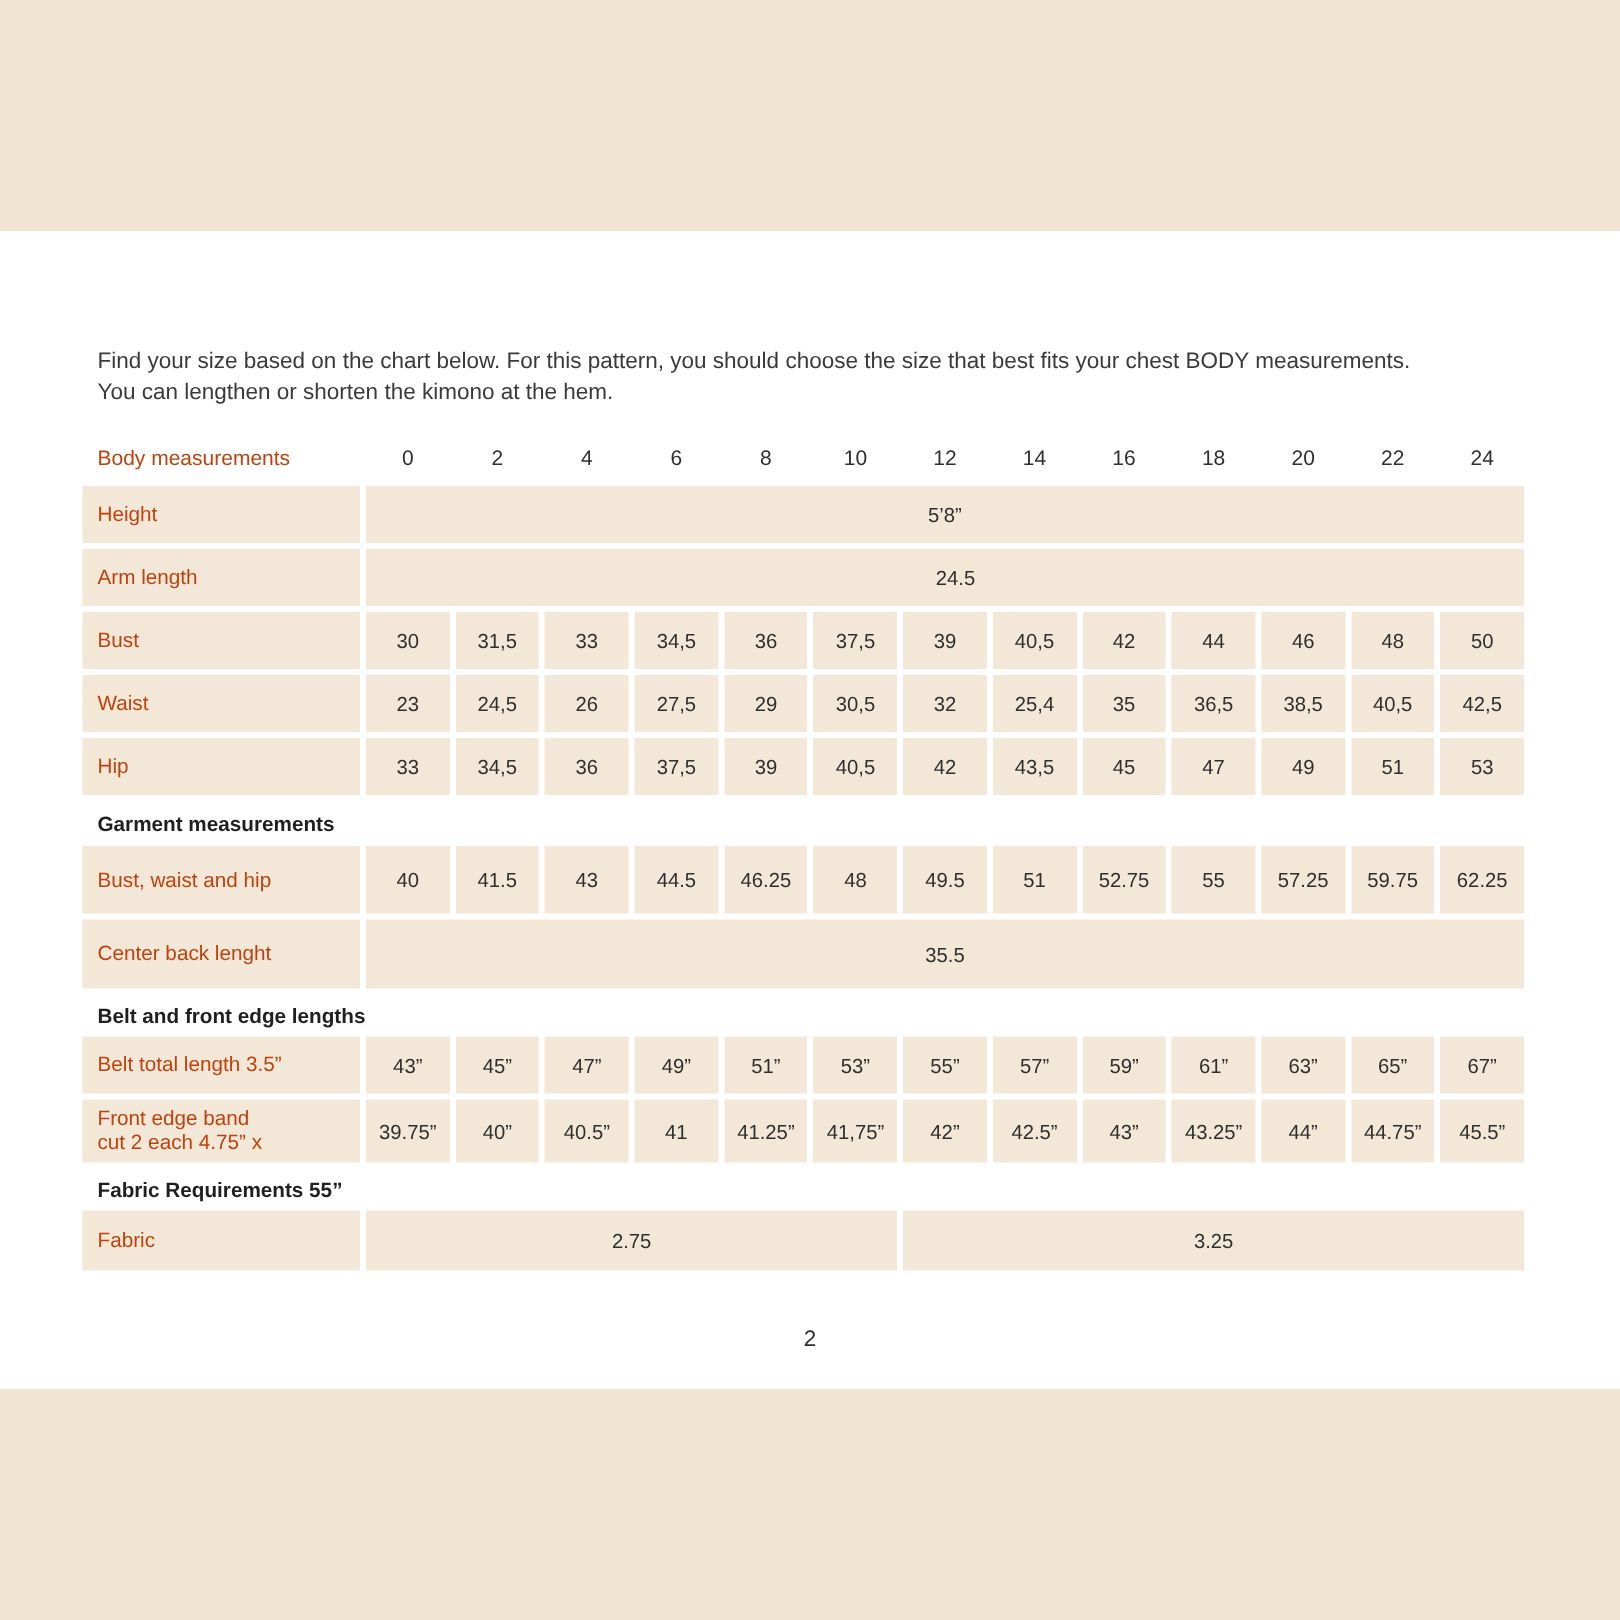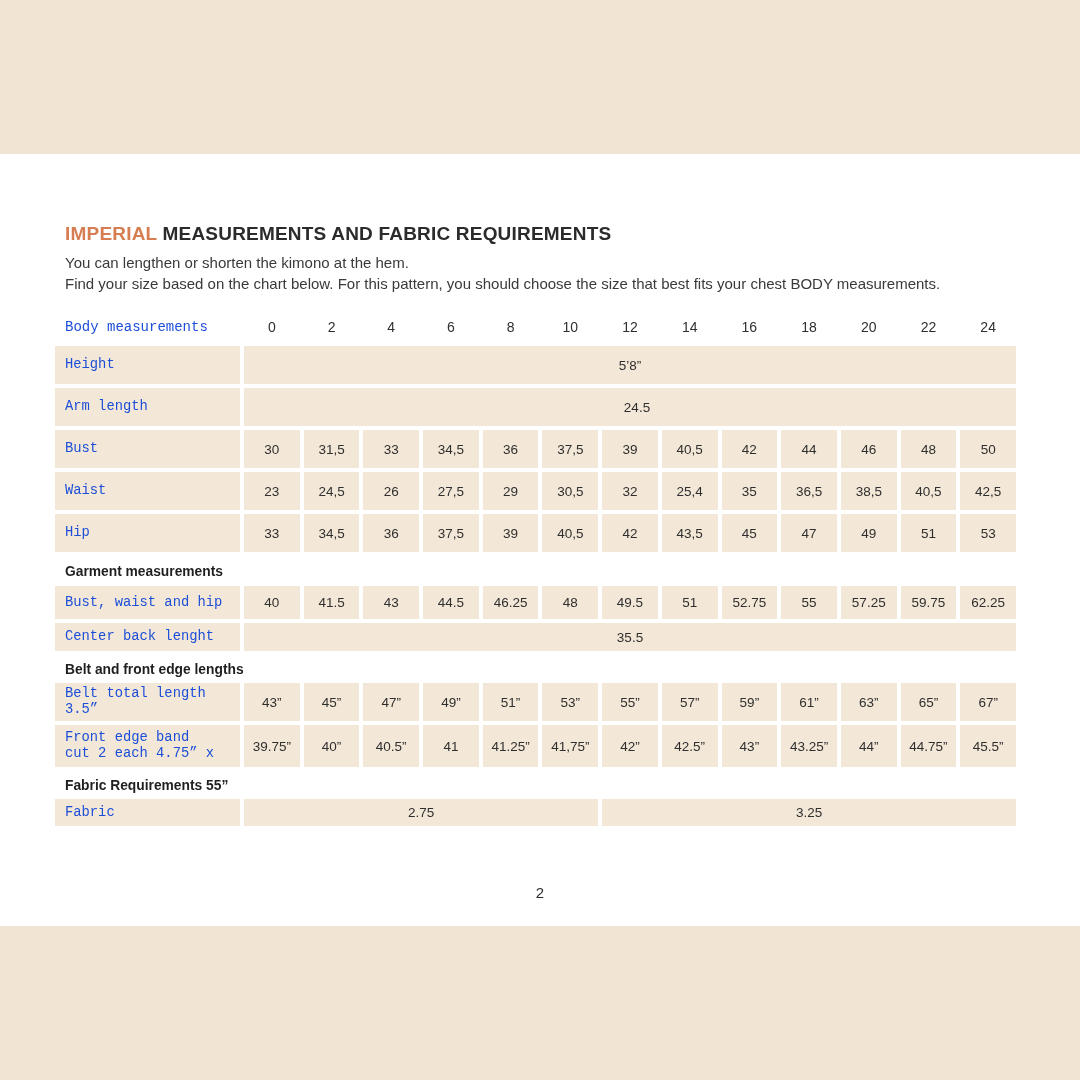--- a/index.html
+++ b/index.html
@@ -49,36 +49,35 @@
   .trow {
     display: grid;
     grid-template-columns: 185px repeat(13, 1fr);
     column-gap: 4px;
     margin-bottom: 4px;
   }
   .trow.header-row { height: 24px; margin-bottom: 7px; }
   .trow.section-row { height: 28px; margin-bottom: 0; }
   .trow.section-row.first { height: 30px; }
   .trow.data-row { height: 38px; }
-  .trow.r6 { height: 33px; border-radius: 11px; }
-  .trow.r7 { height: 28px; }
+  .trow.r6 { height: 45px; border-radius: 11px; }
+  .trow.r7 { height: 46px; }
   .trow.r9 { height: 38px; }
   .trow.r10 { height: 42px; }
-  .trow.r12 { height: 27px; }
+  .trow.r12 { height: 40px; }
 
   .cell { background: #f3e8d7; }
   .plain { background: transparent; }
   .label {
     display: flex; align-items: center;
     padding-left: 10px;
     font-size: 13.8px;
     white-space: pre-line;
     line-height: 16px;
-    color: #1d4ed8;
-    font-family: Liberation Mono, monospace;
+    color: #c2410c;
   }
   .val {
     display: flex; align-items: center; justify-content: center;
     font-size: 13.5px;
     color: #2f2f2f;
   }
   .header-row .label { font-size: 14px; }
   .header-row .val { font-size: 14px; }
   .section {
     grid-column: 1 / -1;
@@ -97,24 +96,23 @@
     font-size: 15px;
     color: #2d2d2d;
   }
 </style>
 </head>
 <body>
 
 <div class="band-top"></div>
 
 <div class="content">
-  <h1 class="title"><span class="accent">IMPERIAL</span><span> MEASUREMENTS AND FABRIC REQUIREMENTS</span></h1>
   <p class="intro">
+    <span class="line">Find your size based on the chart below. For this pattern, you should choose the size that best fits your chest BODY measurements.</span>
     <span class="line">You can lengthen or shorten the kimono at the hem.</span>
-    <span class="line">Find your size based on the chart below. For this pattern, you should choose the size that best fits your chest BODY measurements.</span>
   </p>
   <div class="mtable" id="mtable">
       <div class="trow header-row">
         <div class="label plain">Body measurements</div>
         <div class="val plain">0</div>
         <div class="val plain">2</div>
         <div class="val plain">4</div>
         <div class="val plain">6</div>
         <div class="val plain">8</div>
         <div class="val plain">10</div>

